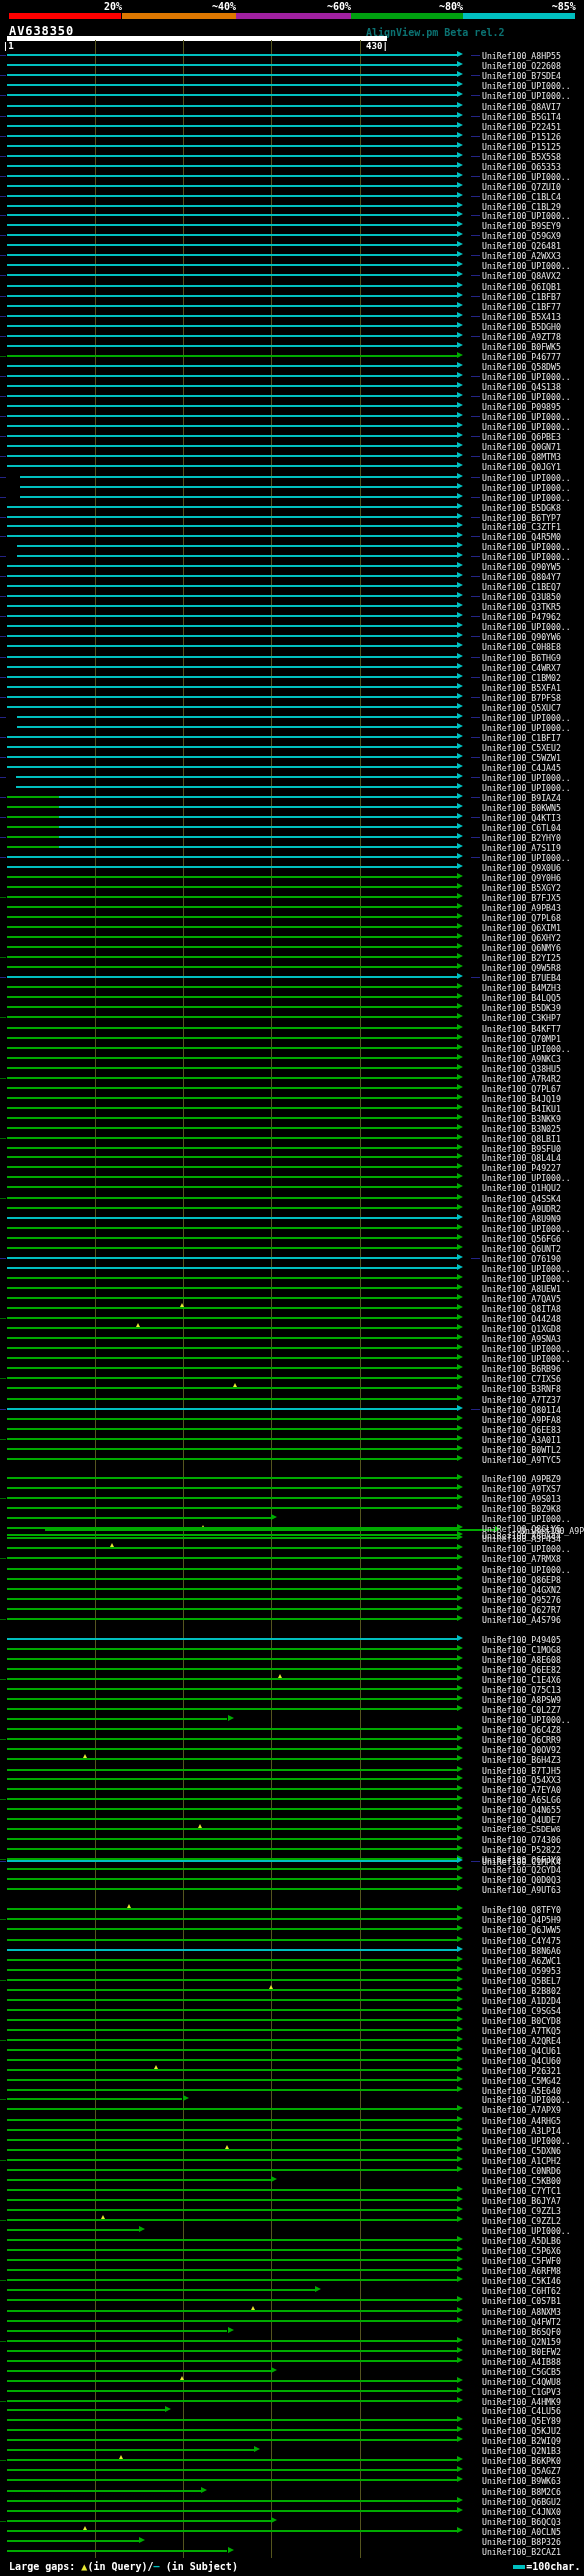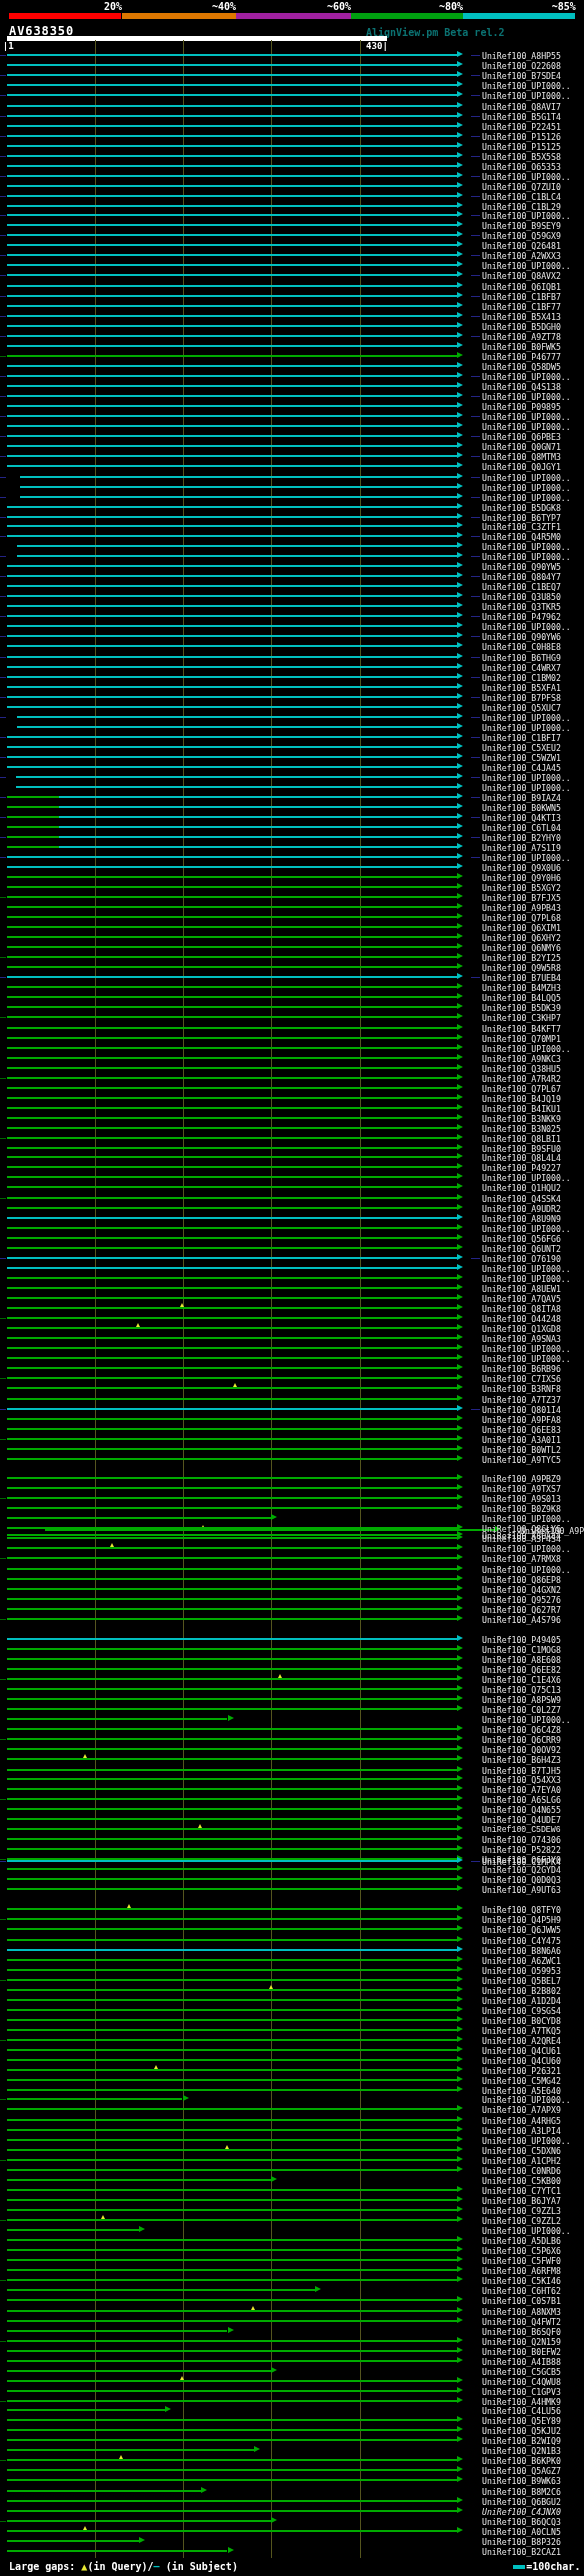--- a/index.html
+++ b/index.html
@@ -1407,21 +1407,21 @@
       <div class="row" style="top: 2486px;">
         <div class="bar" style="left: 7.3px; width: 194px; background: rgb(0, 170, 0);"></div>
         <div class="arrow" style="left: 201px; border-left: 6.4px solid rgb(0, 170, 0);"></div>
         <div class="hitlabel">UniRef100_B8M2C6</div>
       </div>
       <div class="row" style="top: 2496px;">
         <div class="bar" style="left: 7.3px; width: 450px; background: rgb(0, 170, 0);"></div>
         <div class="arrow" style="left: 457px; border-left: 6.4px solid rgb(0, 170, 0);"></div>
         <div class="hitlabel">UniRef100_Q6BGU2</div>
       </div>
-      <div class="row" style="top: 2506px; font-style: italic;">
+      <div class="row" style="top: 2506px;">
         <div class="bar" style="left: 7.3px; width: 450px; background: rgb(0, 170, 0);"></div>
         <div class="arrow" style="left: 457px; border-left: 6.4px solid rgb(0, 170, 0);"></div>
         <div class="hitlabel">UniRef100_C4JNX0</div>
       </div>
       <div class="row" style="top: 2516px;">
         <div class="bar" style="left: 7.3px; width: 264px; background: rgb(0, 170, 0);"></div>
         <div class="arrow" style="left: 271px; border-left: 6.4px solid rgb(0, 170, 0);"></div>
         <div class="cap" style="background: rgb(0, 102, 0);"></div>
         <div class="hitlabel">UniRef100_B6QCQ3</div>
       </div>

